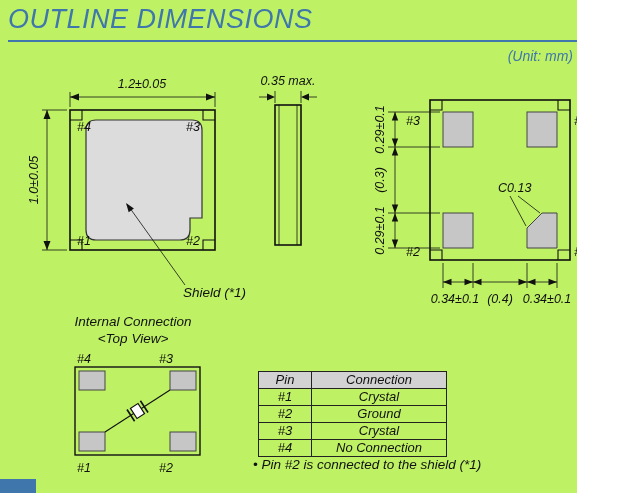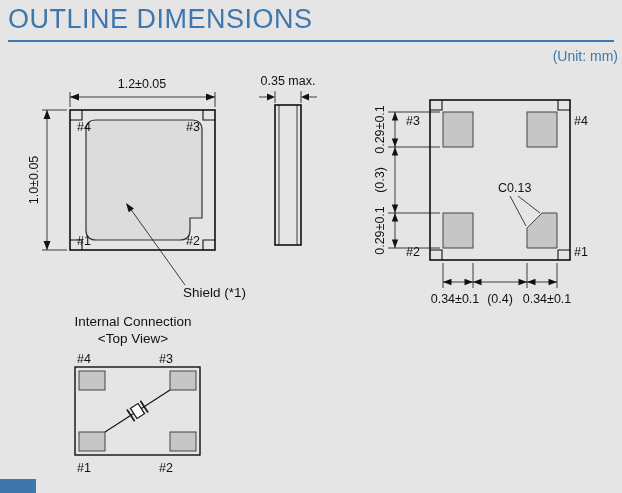--- a/index.html
+++ b/index.html
@@ -1,16 +1,16 @@
 <!DOCTYPE html>
 <html><head>
 <meta charset="utf-8">
 <style>
   html,body{margin:0;padding:0;background:#fff;}
-  #page{position:relative;width:622px;height:493px;background:#e5e5e5;font-family:"Liberation Sans",sans-serif;overflow:hidden;color:#111;}
+  #page{position:relative;width:577px;height:493px;background:#bef264;font-family:"Liberation Sans",sans-serif;overflow:hidden;color:#111;font-style:italic;}
   .title{position:absolute;left:8px;top:4px;font-size:27px;color:#3f76ab;letter-spacing:0.5px;}
   .rule{position:absolute;left:8px;top:40px;width:606px;height:2px;background:#3f76ab;}
   .unit{position:absolute;right:4px;top:48px;font-size:14px;color:#3f76ab;}
   svg{position:absolute;overflow:visible;}
   svg text{fill:#111;font-family:"Liberation Sans",sans-serif;}
   .dim{font-size:12.5px;}
   .lbl{font-size:12.5px;}
   .big{font-size:13.5px;}
   .outline{fill:none;stroke:#111;stroke-width:1.6;}
   .thin{stroke:#111;stroke-width:0.8;fill:none;}
@@ -155,17 +155,44 @@
     <line x1="50" y1="122" x2="115" y2="80" stroke="#111" stroke-width="1.1"></line>
     <g transform="translate(82.5 101) rotate(-33)">
       <line x1="-8" y1="-7" x2="-8" y2="7" stroke="#111" stroke-width="1.6"></line>
       <line x1="8" y1="-7" x2="8" y2="7" stroke="#111" stroke-width="1.6"></line>
       <rect x="-4.5" y="-6" width="9" height="12" fill="#fff" stroke="#111" stroke-width="1.2"></rect>
     </g>
     <text class="lbl" x="22" y="162">#1</text>
     <text class="lbl" x="104" y="162">#2</text>
   </svg>
 
+  <table class="pin-table">
+    <thead>
+      <tr>
+        <th class="col-pin">Pin</th>
+        <th class="col-conn">Connection</th>
+      </tr>
+    </thead>
+    <tbody>
+      <tr>
+        <td>#1</td>
+        <td>Crystal</td>
+      </tr>
+      <tr>
+        <td>#2</td>
+        <td>Ground</td>
+      </tr>
+      <tr>
+        <td>#3</td>
+        <td>Crystal</td>
+      </tr>
+      <tr>
+        <td>#4</td>
+        <td>No Connection</td>
+      </tr>
+    </tbody>
+  </table>
 
+  <div class="note">• Pin #2 is connected to the shield (*1)</div>
 
   <div class="footer-box"></div>
 
 </div>
 
 </body></html>

